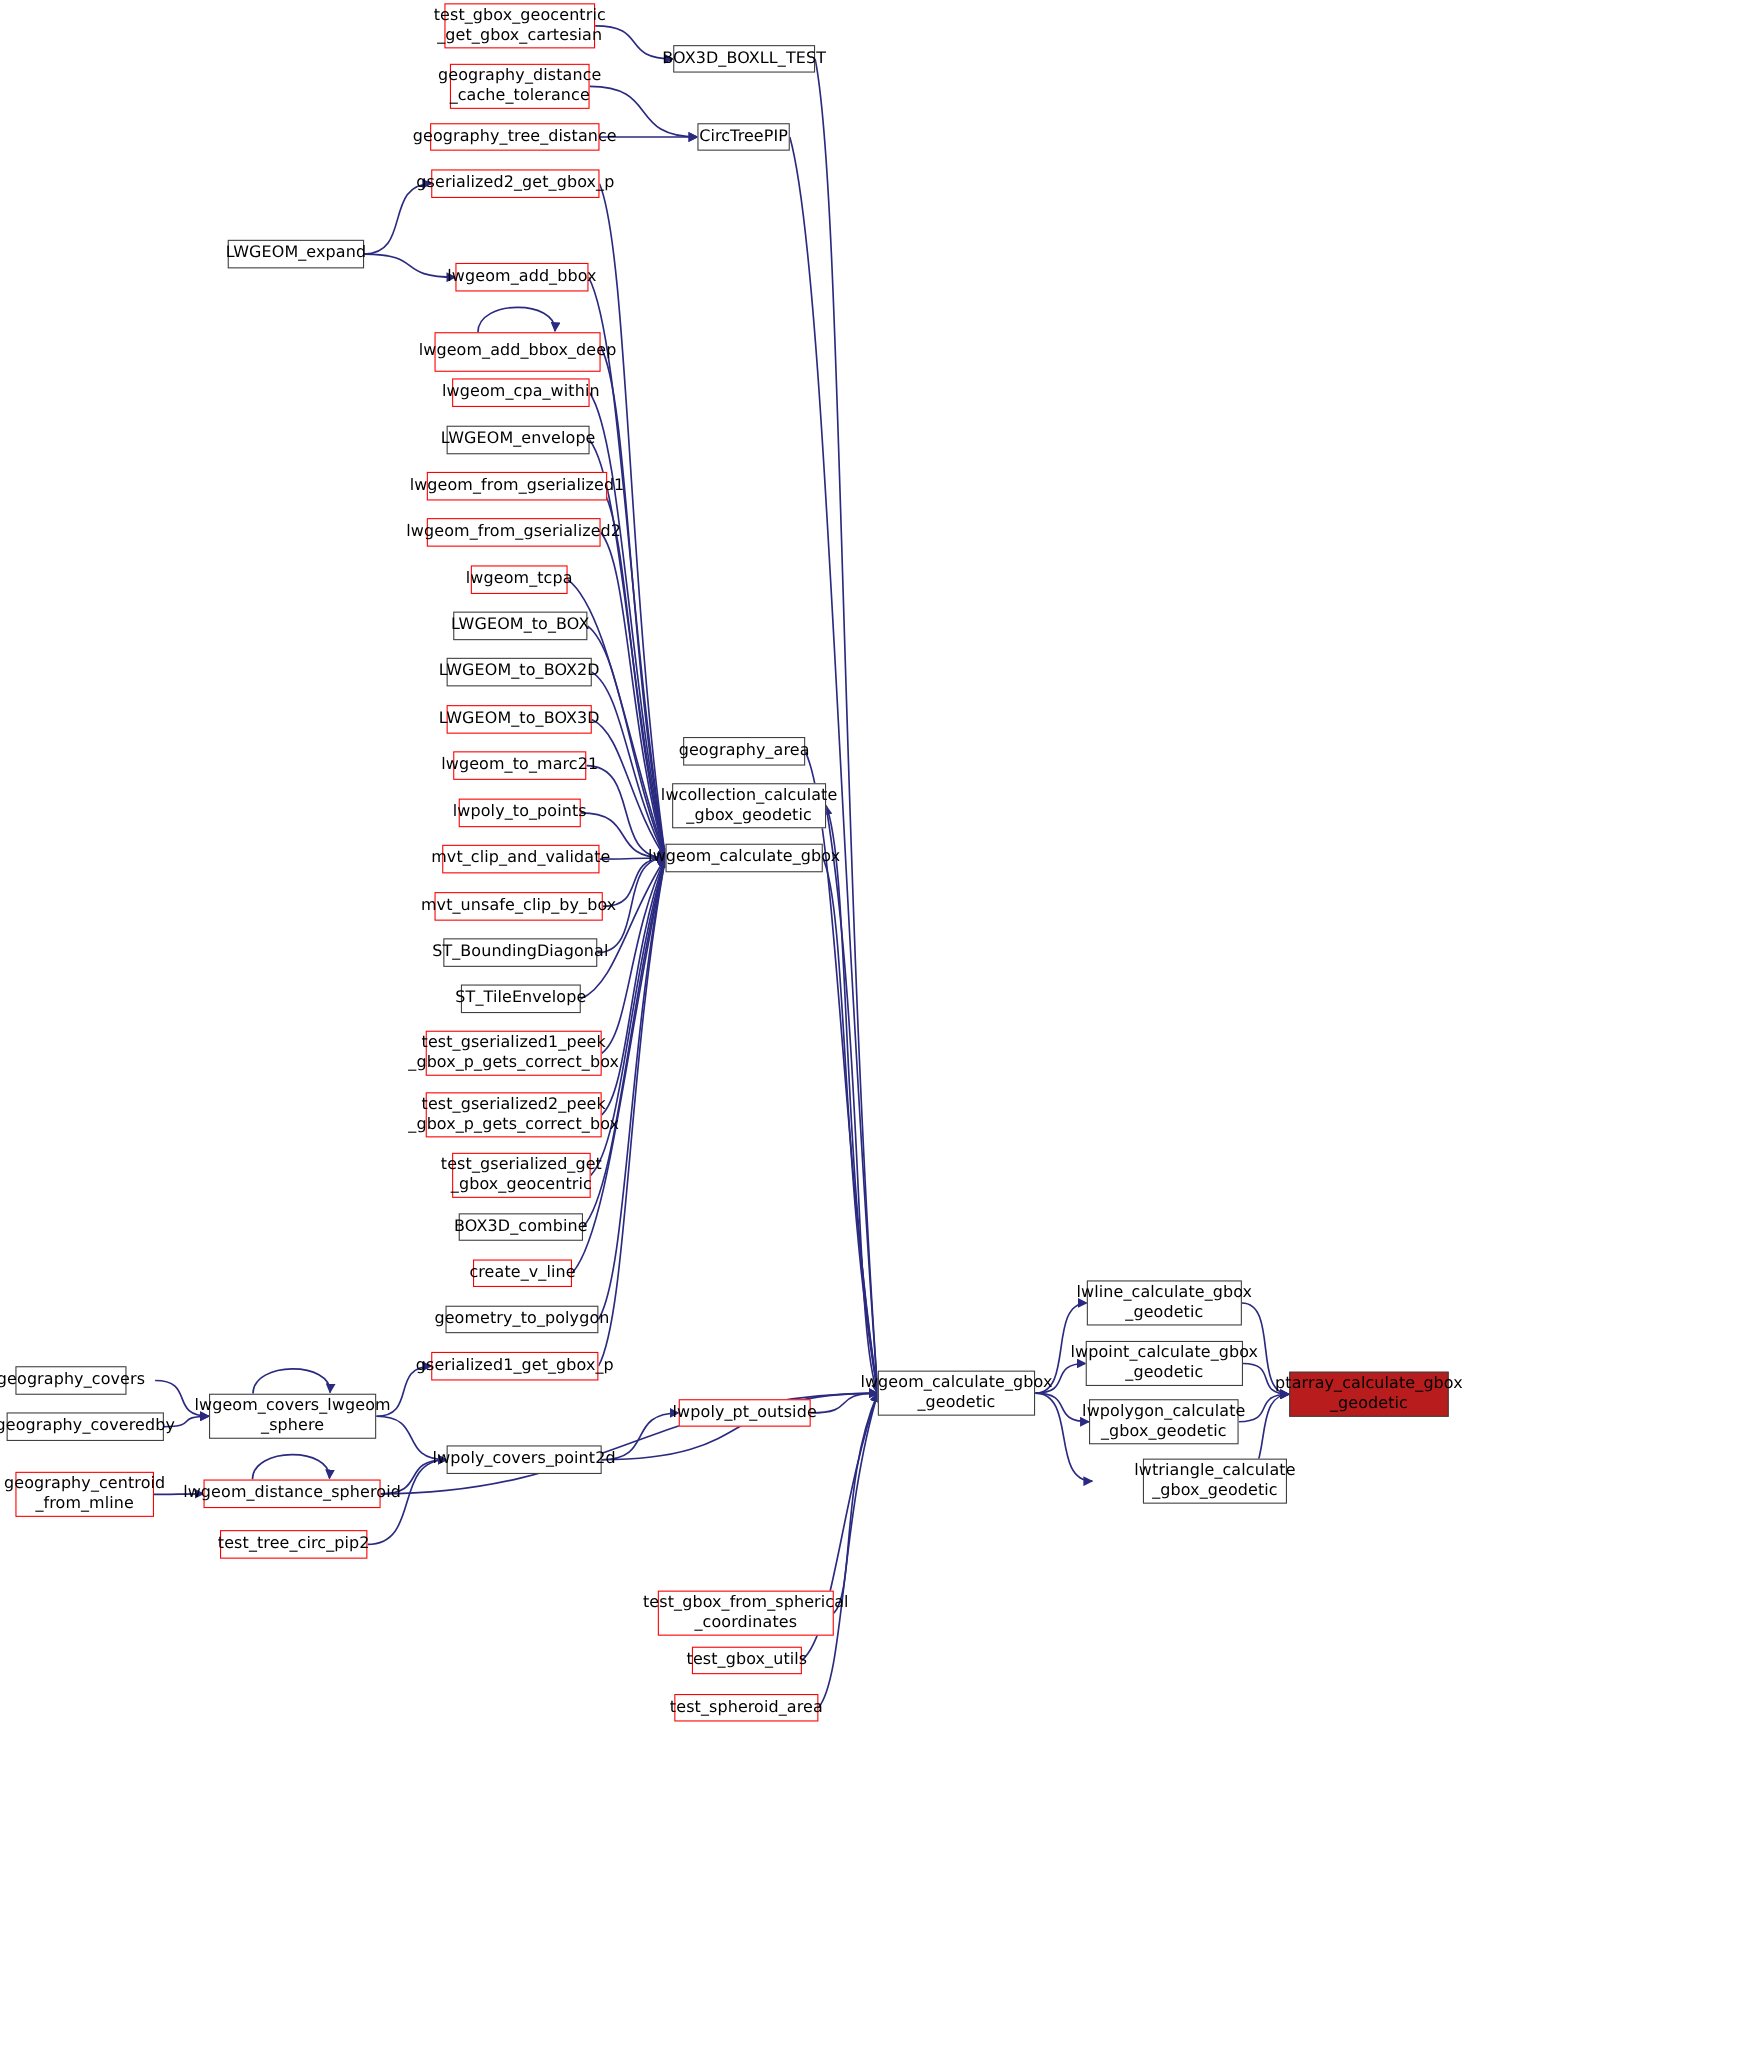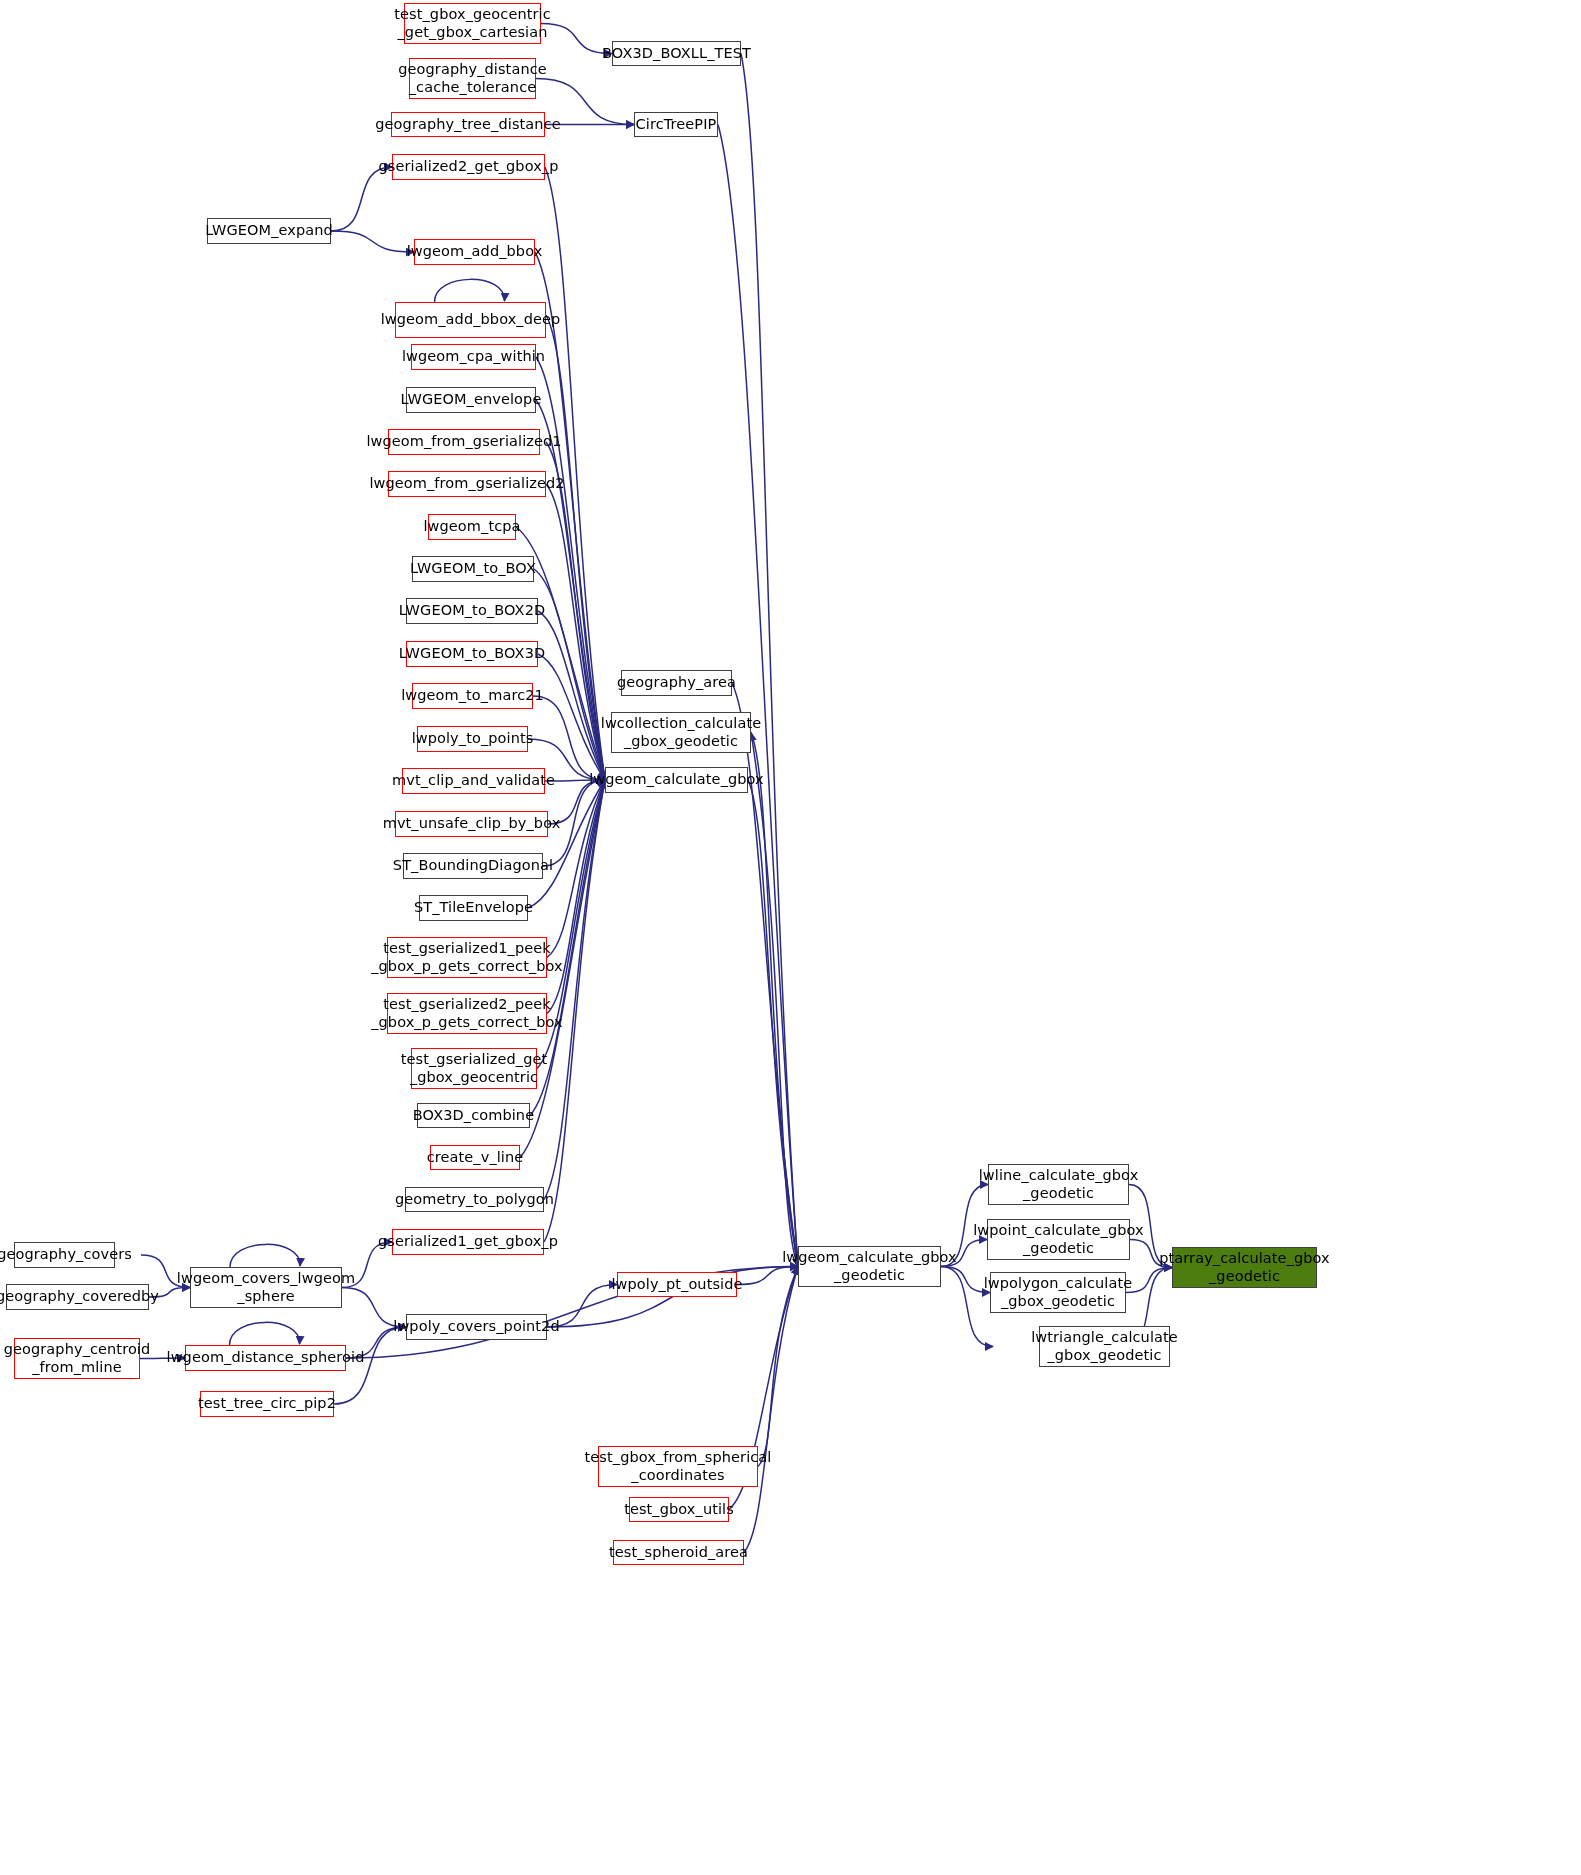--- a/index.html
+++ b/index.html
@@ -24,21 +24,21 @@
     background:#ffffff;
     color:#000000;
     font-size:14.5px;
     line-height:1.18;
     letter-spacing:0.1px;
     white-space:pre-line;
     padding:0 4px;
   }
   .node.black{border:1.6px solid #404040;}
   .node.red{border:1.6px solid #ff0000;}
-  .node.filled{border:1.6px solid #404040;background:#4d7c0f;}
+  .node.filled{border:1.6px solid #404040;background:#b91c1c;}
 </style>
 </head>
 <body>
 
 <div id="canvas">
   <svg id="edges" viewBox="0 0 1581 1875" xmlns="http://www.w3.org/2000/svg">
     <defs>
       <marker id="arrow" viewBox="0 0 10 10" refX="9" refY="5" markerWidth="6" markerHeight="6" orient="auto-start-reverse">
         <path d="M 0 0 L 10 5 L 0 10 z" fill="#2a2a80"></path>
       </marker>
@@ -113,21 +113,21 @@
       <div class="node red" style="left: 409px; top: 58px; width: 127px; height: 41px;"><span>geography_distance
 _cache_tolerance</span></div>
       <div class="node red" style="left: 391px; top: 112px; width: 154px; height: 25px;"><span>geography_tree_distance</span></div>
       <div class="node black" style="left: 634px; top: 112px; width: 84px; height: 25px;"><span>CircTreePIP</span></div>
       <div class="node red" style="left: 392px; top: 154px; width: 153px; height: 26px;"><span>gserialized2_get_gbox_p</span></div>
       <div class="node black" style="left: 207px; top: 218px; width: 124px; height: 26px;"><span>LWGEOM_expand</span></div>
       <div class="node red" style="left: 414px; top: 239px; width: 121px; height: 26px;"><span>lwgeom_add_bbox</span></div>
       <div class="node red" style="left: 395px; top: 302px; width: 151px; height: 36px;"><span>lwgeom_add_bbox_deep</span></div>
       <div class="node red" style="left: 411px; top: 344px; width: 125px; height: 26px;"><span>lwgeom_cpa_within</span></div>
       <div class="node black" style="left: 406px; top: 387px; width: 130px; height: 26px;"><span>LWGEOM_envelope</span></div>
-      <div class="node red" style="left: 388px; top: 429px; width: 152px; height: 26px;"><span>lwgeom_from_gserialized1</span></div>
+      <div class="node red" style="left: 388px; top: 429px; width: 164px; height: 26px;"><span>lwgeom_from_gserialized1</span></div>
       <div class="node red" style="left: 388px; top: 471px; width: 158px; height: 26px;"><span>lwgeom_from_gserialized2</span></div>
       <div class="node red" style="left: 428px; top: 514px; width: 88px; height: 26px;"><span>lwgeom_tcpa</span></div>
       <div class="node black" style="left: 412px; top: 556px; width: 122px; height: 26px;"><span>LWGEOM_to_BOX</span></div>
       <div class="node black" style="left: 406px; top: 598px; width: 132px; height: 26px;"><span>LWGEOM_to_BOX2D</span></div>
       <div class="node red" style="left: 406px; top: 641px; width: 132px; height: 26px;"><span>LWGEOM_to_BOX3D</span></div>
       <div class="node red" style="left: 412px; top: 683px; width: 121px; height: 26px;"><span>lwgeom_to_marc21</span></div>
       <div class="node red" style="left: 417px; top: 726px; width: 111px; height: 26px;"><span>lwpoly_to_points</span></div>
       <div class="node black" style="left: 621px; top: 670px; width: 111px; height: 26px;"><span>geography_area</span></div>
       <div class="node black" style="left: 611px; top: 712px; width: 140px; height: 41px;"><span>lwcollection_calculate
 _gbox_geodetic</span></div>

